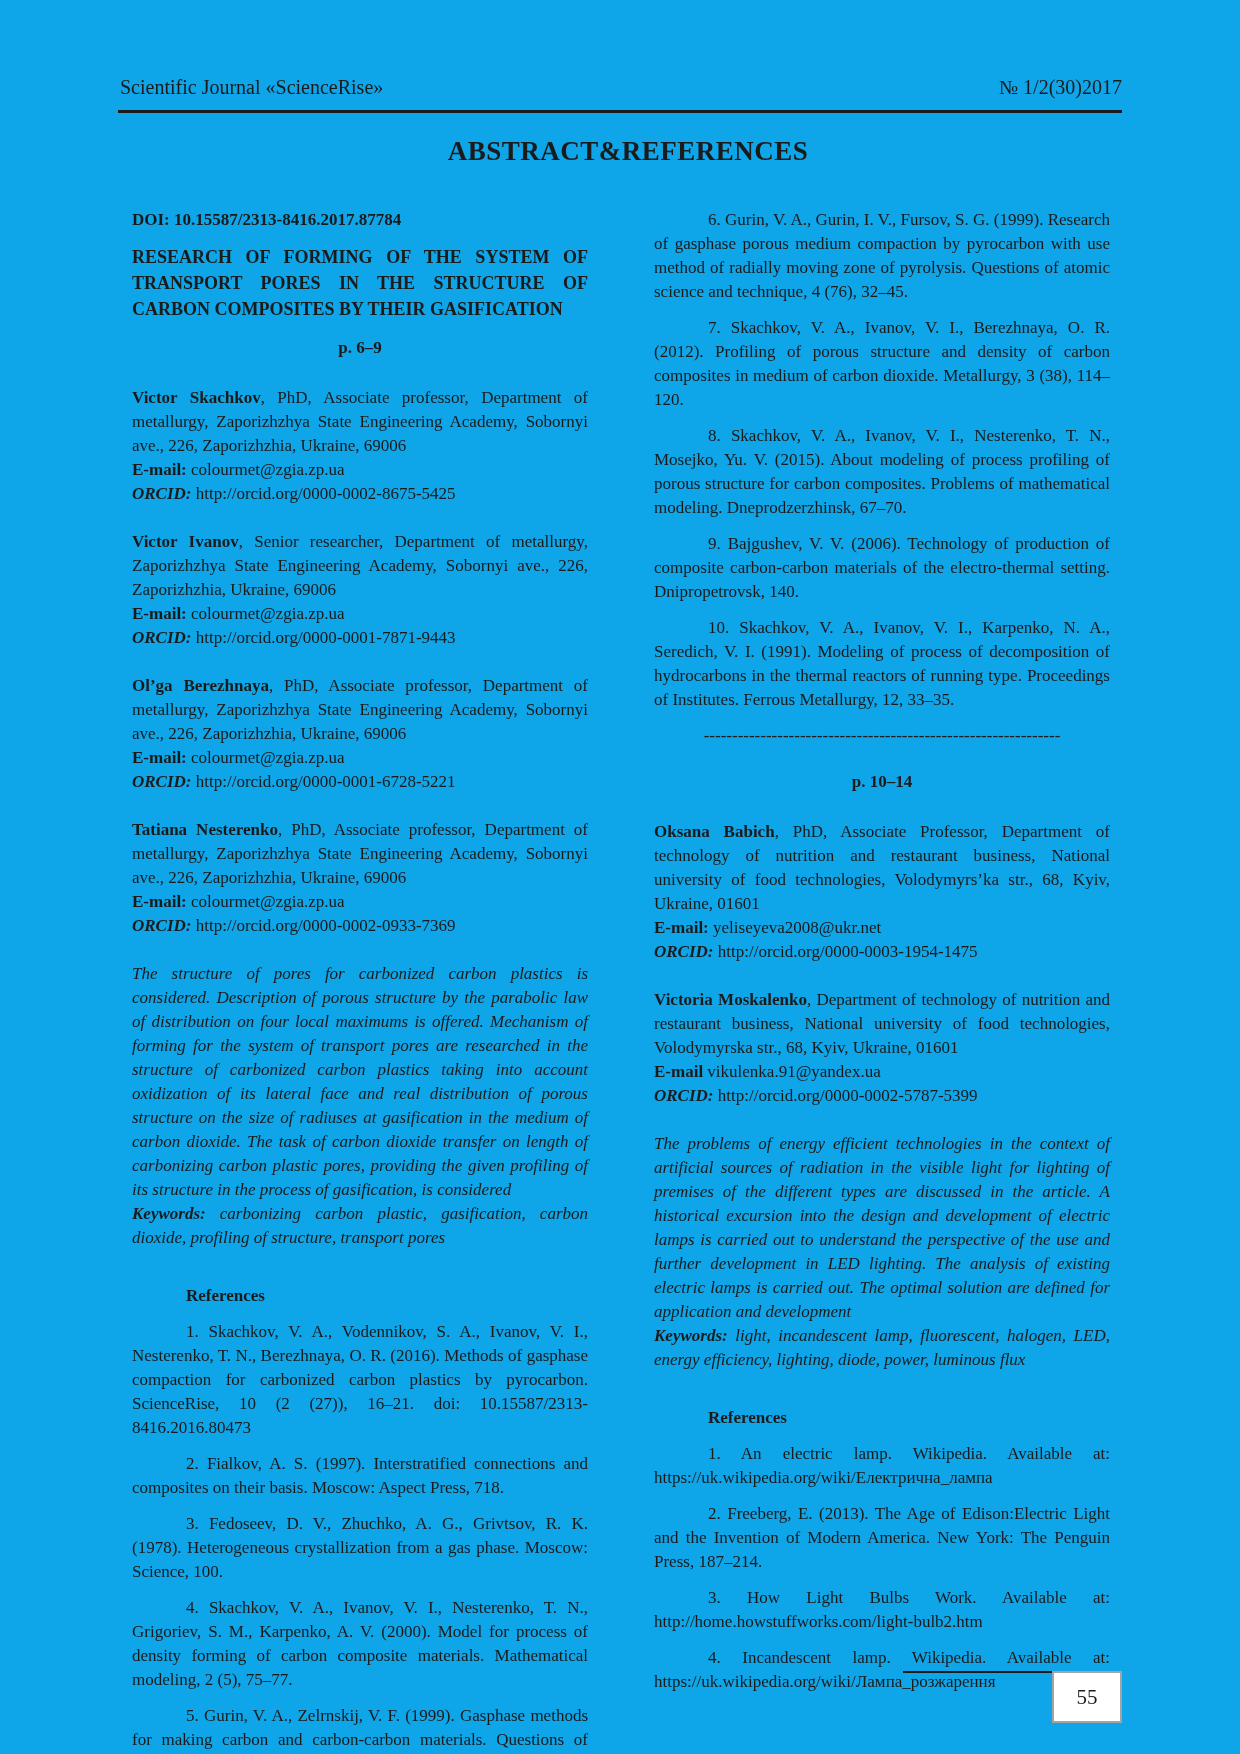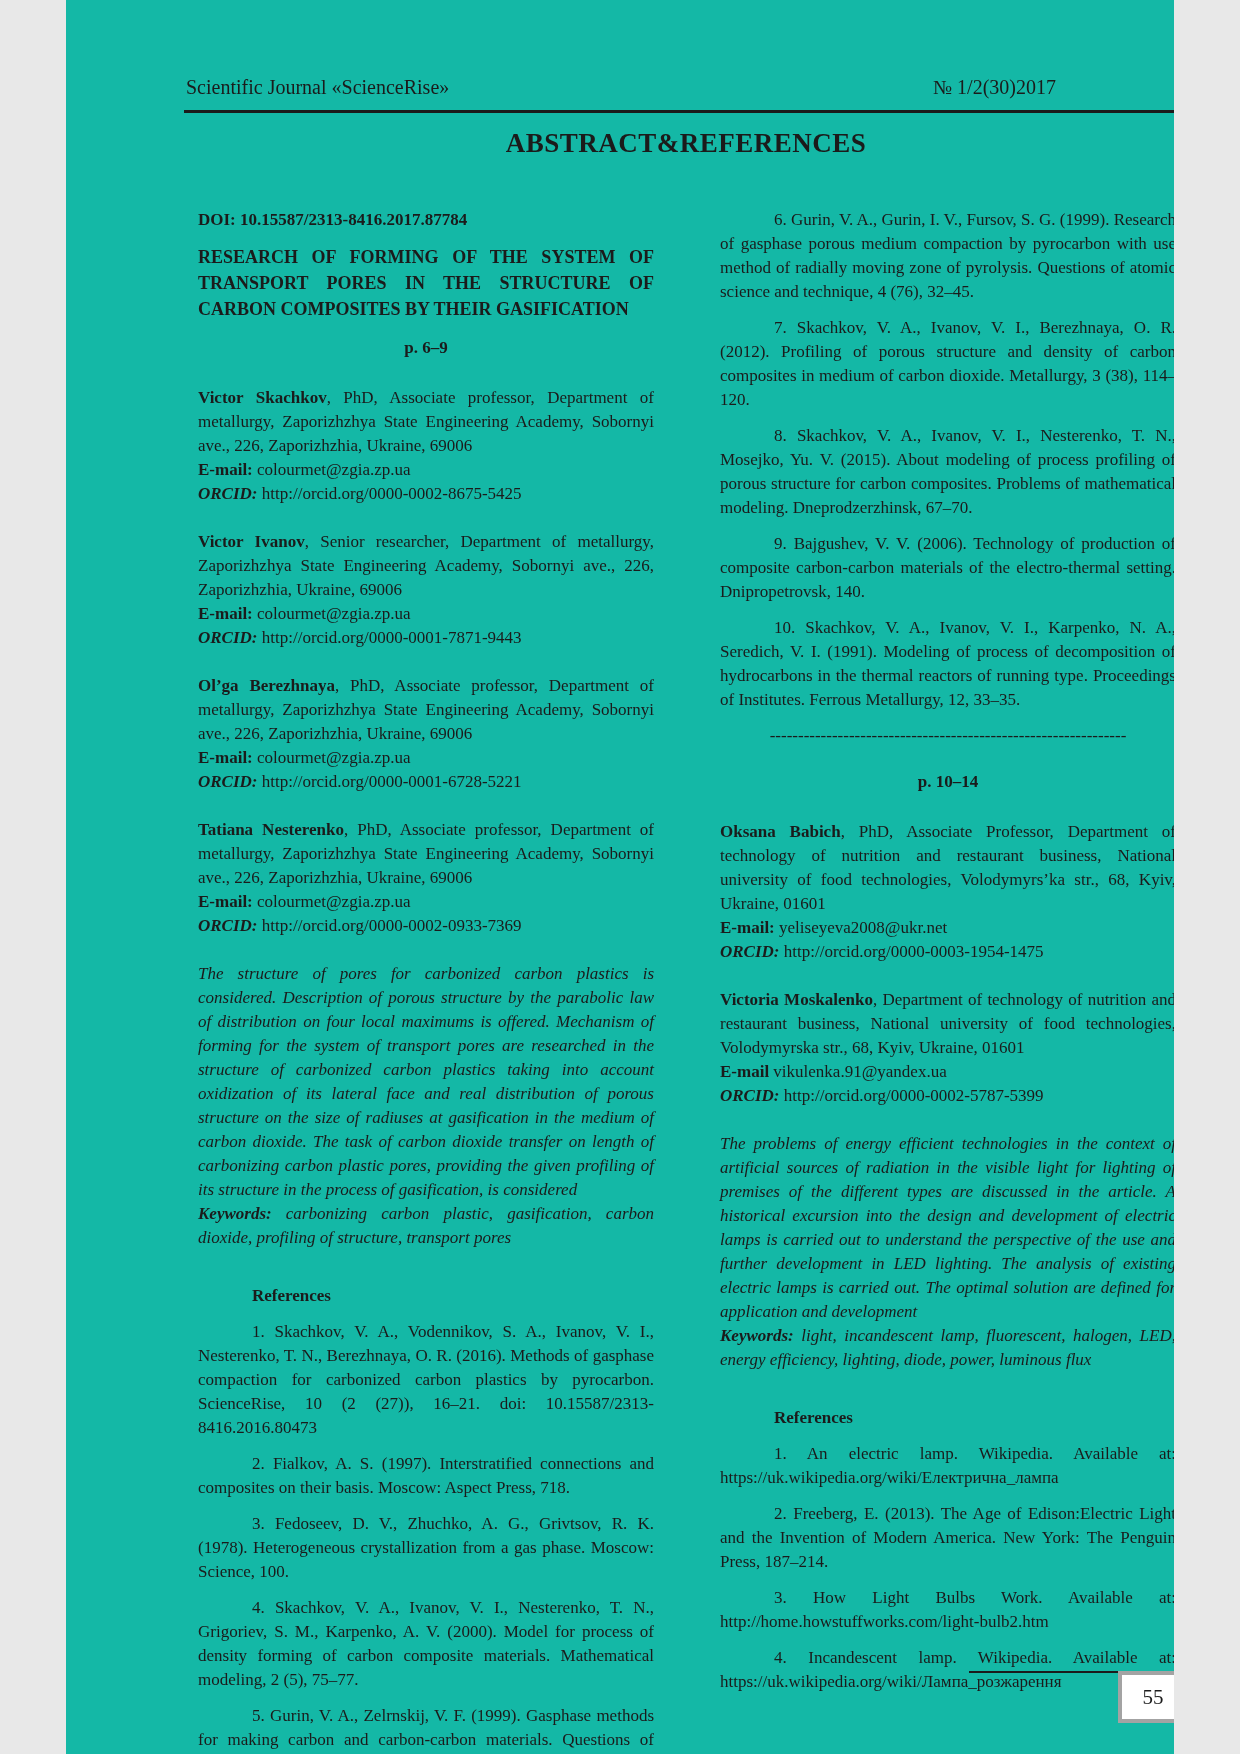--- a/index.html
+++ b/index.html
@@ -1,26 +1,26 @@
 <!DOCTYPE html>
 <html><head>
 <meta charset="utf-8">
 <style>
   html,body { margin:0; padding:0; background:#e8e8e8; }
   .page {
-    position:relative; width:1108px; height:1754px; margin:0 auto;
-    background:#14b8a6; color:#1b1b1b;
+    position:relative; width:1240px; height:1754px; margin:0 auto;
+    background:#0ea5e9; color:#1b1b1b;
     font-family:"Liberation Serif","DejaVu Serif",serif;
     overflow:hidden;
   }
   .header-journal { position:absolute; left:120px; top:76px; font-size:20px; }
   .header-issue   { position:absolute; right:118px; top:76px; font-size:20px; }
   .header-rule    { position:absolute; left:118px; top:110px; width:1004px; height:3px; background:#1b1b1b; }
   .page-title {
-    position:absolute; left:118px; top:128px; width:1004px; margin:0;
+    position:absolute; left:118px; top:128px; width:1004px; margin:8px;
     text-align:center; font-size:27px; font-weight:bold; letter-spacing:0.5px;
   }
   .col {
     position:absolute; top:196px; width:480px;
     font-size:17px; line-height:24px; text-align:justify;
   }
   .col-left  { left:120px; }
   .col-right { left:642px; }
   .col p { margin:12px; }
   .doi       { font-weight:bold; margin-bottom:12px !important; }
@@ -35,21 +35,21 @@
   .keywords-label { font-weight:bold; }
   .refs-heading   { font-weight:bold; text-indent:54px; margin-top:34px !important; }
   .ref            { text-indent:54px; }
   .urlwrap        { overflow-wrap:anywhere; }
   .separator      { text-align:center; margin:12px 0 22px !important; }
   .footer-rule {
     position:absolute; left:903px; top:1671px; width:219px; height:2px; background:#1b1b1b;
   }
   .page-box {
     position:absolute; left:1052px; top:1671px; width:70px; height:52px;
-    border:4px solid #a3a3a3; box-sizing:border-box;
+    border:2px solid #a3a3a3; box-sizing:border-box;
     display:flex; align-items:center; justify-content:center;
     font-size:21px; background:#ffffff;font-family:Liberation Serif, serif;
   }
 </style>
 </head>
 <body>
 
 <div class="page">
 
   <div class="header-journal">Scientific Journal «ScienceRise»</div>

